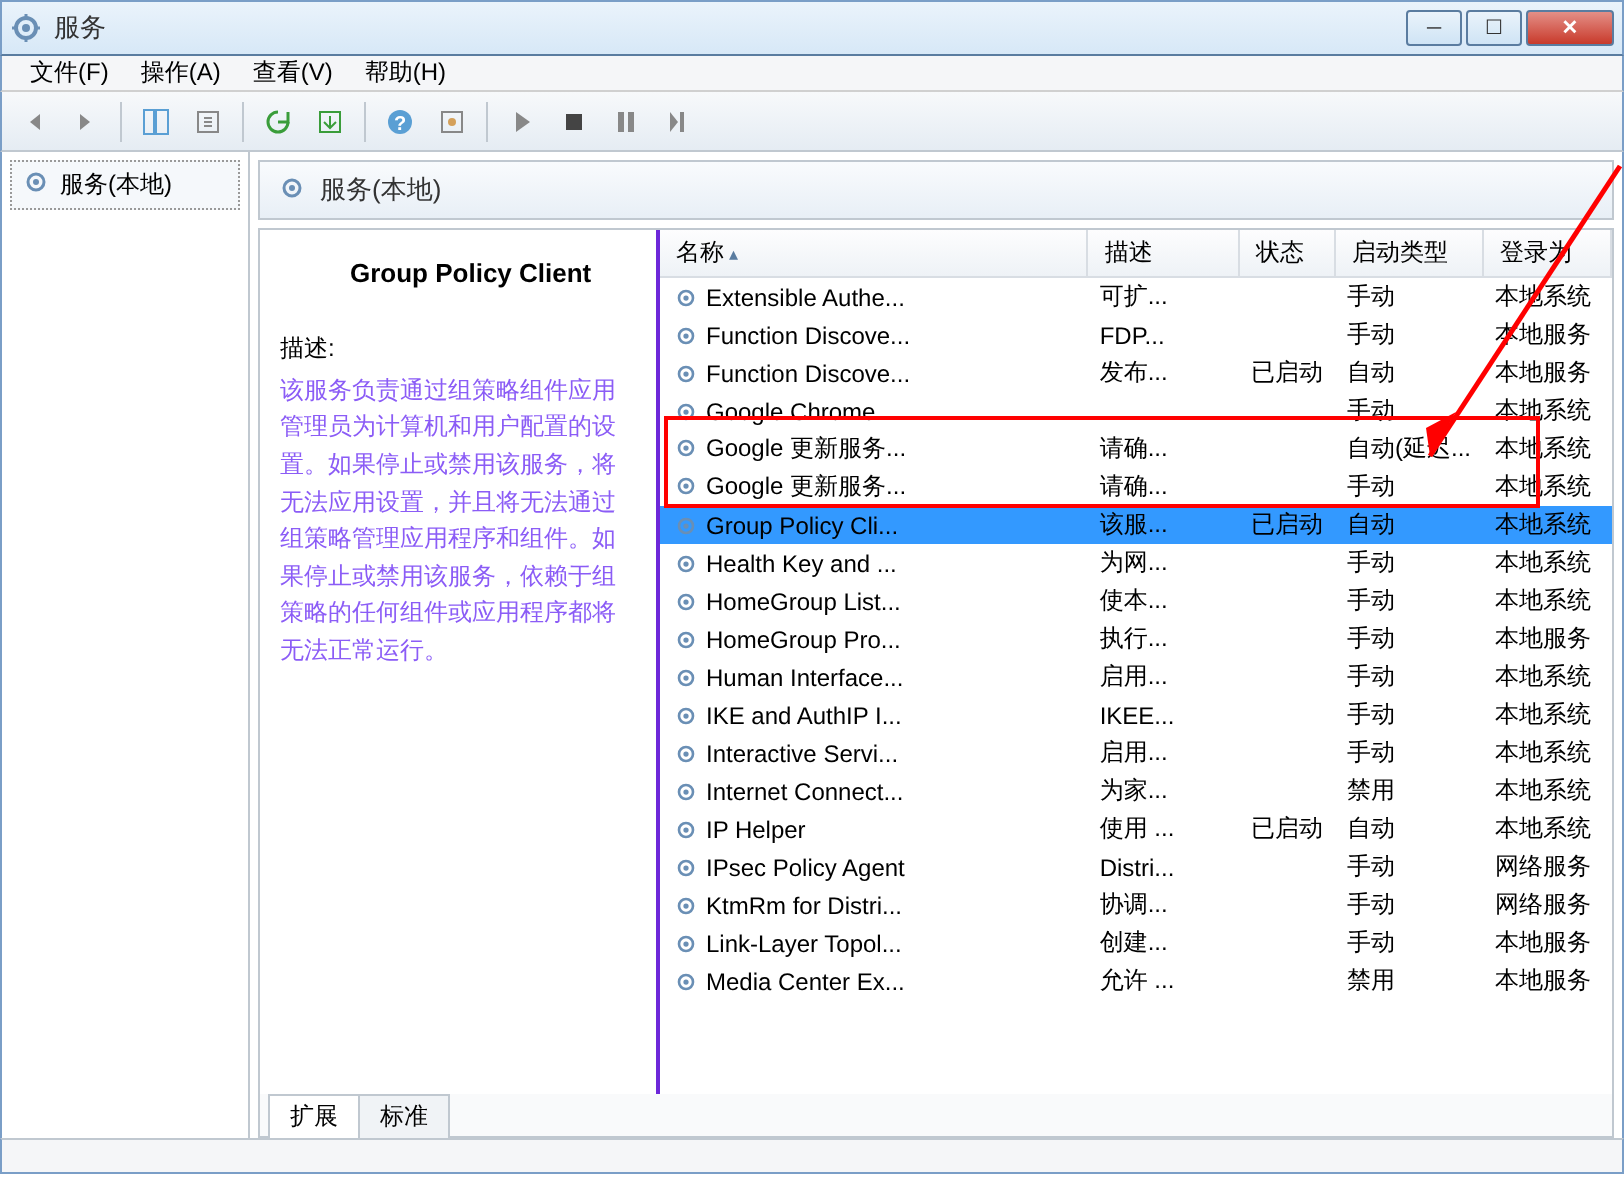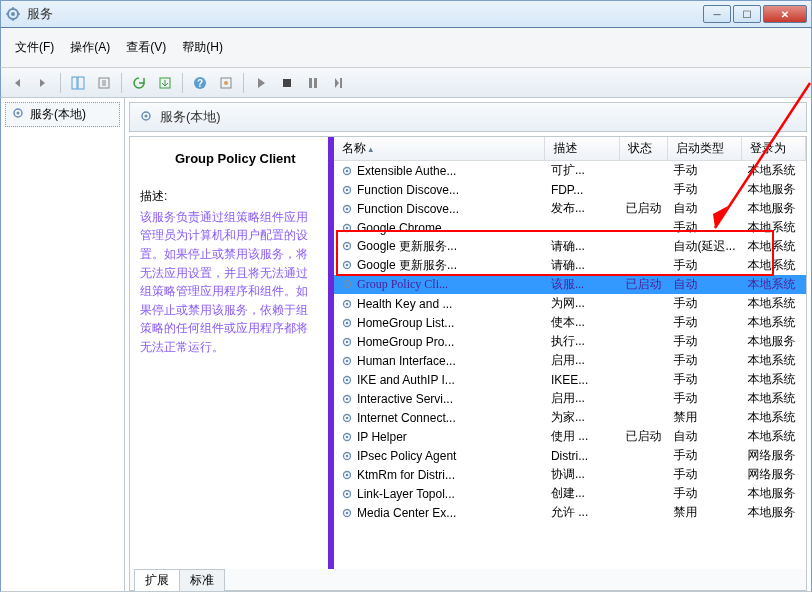--- a/index.html
+++ b/index.html
@@ -8,21 +8,21 @@
 
 .titlebar { height: 28px; background: linear-gradient(#eaf3fb, #d7e8f7); border: 1px solid #7a9ec7; border-bottom: 1px solid #5a7ca0; display: flex; align-items: center; padding: 0 4px; }
 .titlebar .icon { width: 16px; height: 16px; margin-right: 6px; }
 .title-text { flex: 1; color: #333; font-size: 13px; }
 .win-btns { display: flex; gap: 2px; }
 .win-btn { width: 28px; height: 18px; border: 1px solid #5a7ca0; border-radius: 2px; display: flex; align-items: center; justify-content: center; font-size: 10px; cursor: pointer; }
 .win-min, .win-max { background: linear-gradient(#eaf3fb, #cfe4f5); color: #333; }
 .win-close { background: linear-gradient(#e48f87, #c83a2b); color: #fff; width: 44px; font-weight: bold; }
 
 
-.menubar { height: 40px; background: #f5f6f8; border-left: 1px solid #7a9ec7; border-right: 1px solid #7a9ec7; border-bottom: 1px solid #d0d0d0; display: flex; align-items: center; padding: 0 6px; }
+.menubar { height: 18px; background: #f5f6f8; border-left: 1px solid #7a9ec7; border-right: 1px solid #7a9ec7; border-bottom: 1px solid #d0d0d0; display: flex; align-items: center; padding: 0 6px; }
 .menu-item { padding: 2px 8px; cursor: pointer; }
 
 
 .toolbar { height: 30px; background: linear-gradient(#f7f9fb, #e5ecf3); border-left: 1px solid #7a9ec7; border-right: 1px solid #7a9ec7; border-bottom: 1px solid #c0c8d0; display: flex; align-items: center; padding: 0 4px; gap: 2px; }
 .tb-btn { width: 24px; height: 24px; display: flex; align-items: center; justify-content: center; border: 1px solid transparent; cursor: pointer; }
 .tb-sep { width: 1px; height: 20px; background: #c0c8d0; margin: 0 3px; }
 
 
 .main { display: flex; height: 493px; border-left: 1px solid #7a9ec7; border-right: 1px solid #7a9ec7; }
 
@@ -35,36 +35,36 @@
 .right-header { height: 30px; border: 1px solid #c0c8d0; margin: 4px 4px 0 4px; background: linear-gradient(#f9fbfd, #e8eff6); display: flex; align-items: center; padding: 0 8px; gap: 6px; }
 .right-header .hdr-text { font-size: 13px; color: #333; }
 
 .content-split { flex: 1; display: flex; margin: 4px 4px 0 4px; border: 1px solid #c0c8d0; border-bottom: none; overflow: hidden; }
 
 .detail-pane { width: 198px; padding: 12px 10px; font-size: 12px; line-height: 1.55; }
 .detail-pane h3 { font-size: 13px; font-weight: bold; margin-bottom: 18px; margin-left: 35px; }
 .detail-pane .desc-label { margin-bottom: 2px; }
 .detail-pane .desc-text { color: #8b5cf6; }
 
-.list-pane { flex: 1; position: relative; overflow: hidden; border-left: 6px solid #6d28d9; }
+.list-pane { flex: 1; position: relative; overflow: hidden; border-left: 2px solid #6d28d9; }
 
 
 .table-wrap { overflow-y: auto; overflow-x: hidden; height: 100%; }
 .table-wrap::-webkit-scrollbar { width: 16px; }
 .table-wrap::-webkit-scrollbar-track { background: #f0f0f0; border-left: 1px solid #d0d0d0; }
 .table-wrap::-webkit-scrollbar-thumb { background: linear-gradient(#dce6f0, #c0d0e0); border: 1px solid #a0b0c0; border-radius: 1px; }
 .table-wrap::-webkit-scrollbar-button { height: 16px; background: #e8ecf0; border: 1px solid #c0c8d0; }
 
 table { width: 100%; border-collapse: collapse; font-size: 12px; }
 thead th { position: sticky; top: 0; background: linear-gradient(#fdfdfe, #eef2f6); border-right: 1px solid #d8dde3; border-bottom: 1px solid #d8dde3; text-align: left; padding: 3px 8px; font-weight: normal; height: 20px; }
 thead th.sort-asc::after { content: " ▴"; color: #5a7ca0; font-size: 9px; }
 tbody tr { height: 18px; }
 tbody td { padding: 1px 6px; white-space: nowrap; overflow: hidden; text-overflow: ellipsis; }
 tbody tr.selected { background: #3399ff; color: #fff; }
-tbody tr.selected td { color: #4c1d95; font-family: Liberation Serif, serif; }
+tbody tr.selected td { color: #000000; }
 
 .svc-name-cell { max-width: 130px; }
 .svc-desc-cell { max-width: 46px; }
 .svc-status-cell { width: 46px; }
 .svc-start-cell { width: 66px; }
 .svc-logon-cell { width: 64px; }
 
 .svc-icon { display: inline-block; width: 14px; height: 14px; vertical-align: -3px; margin-right: 3px; }
 
 

